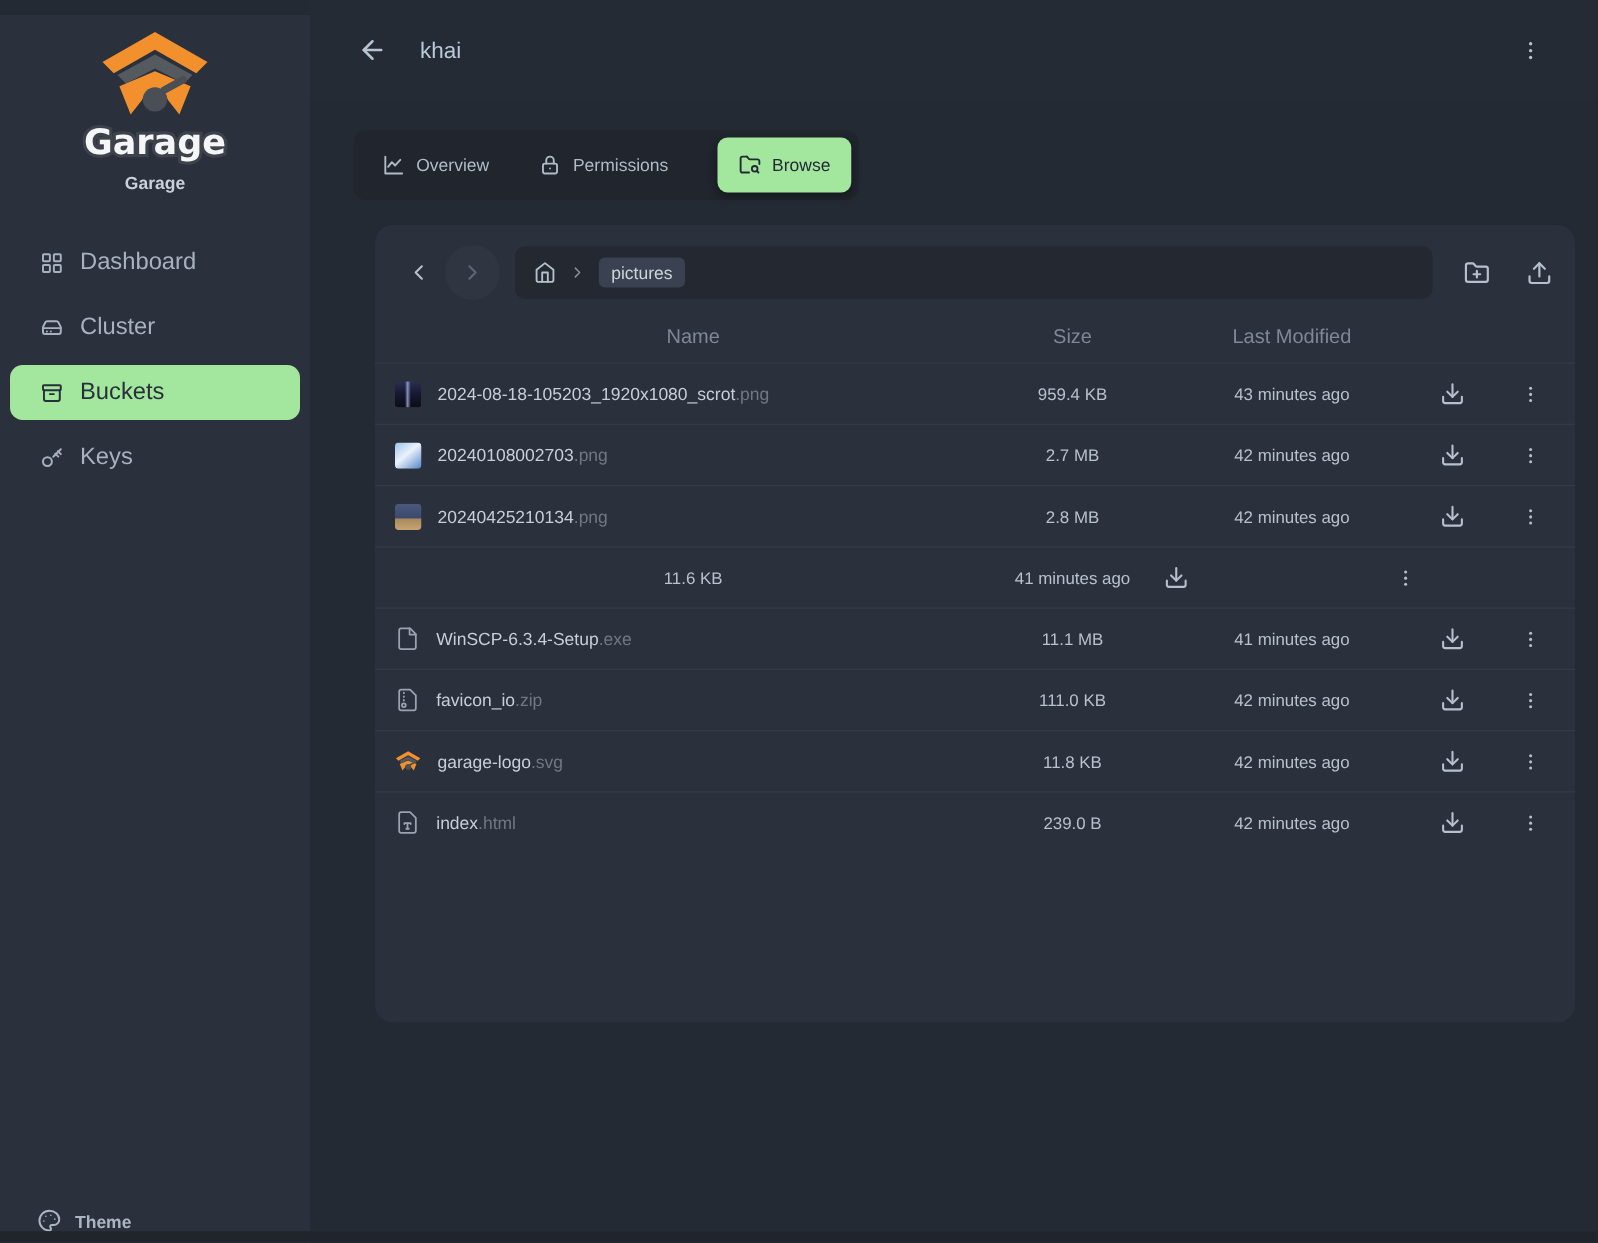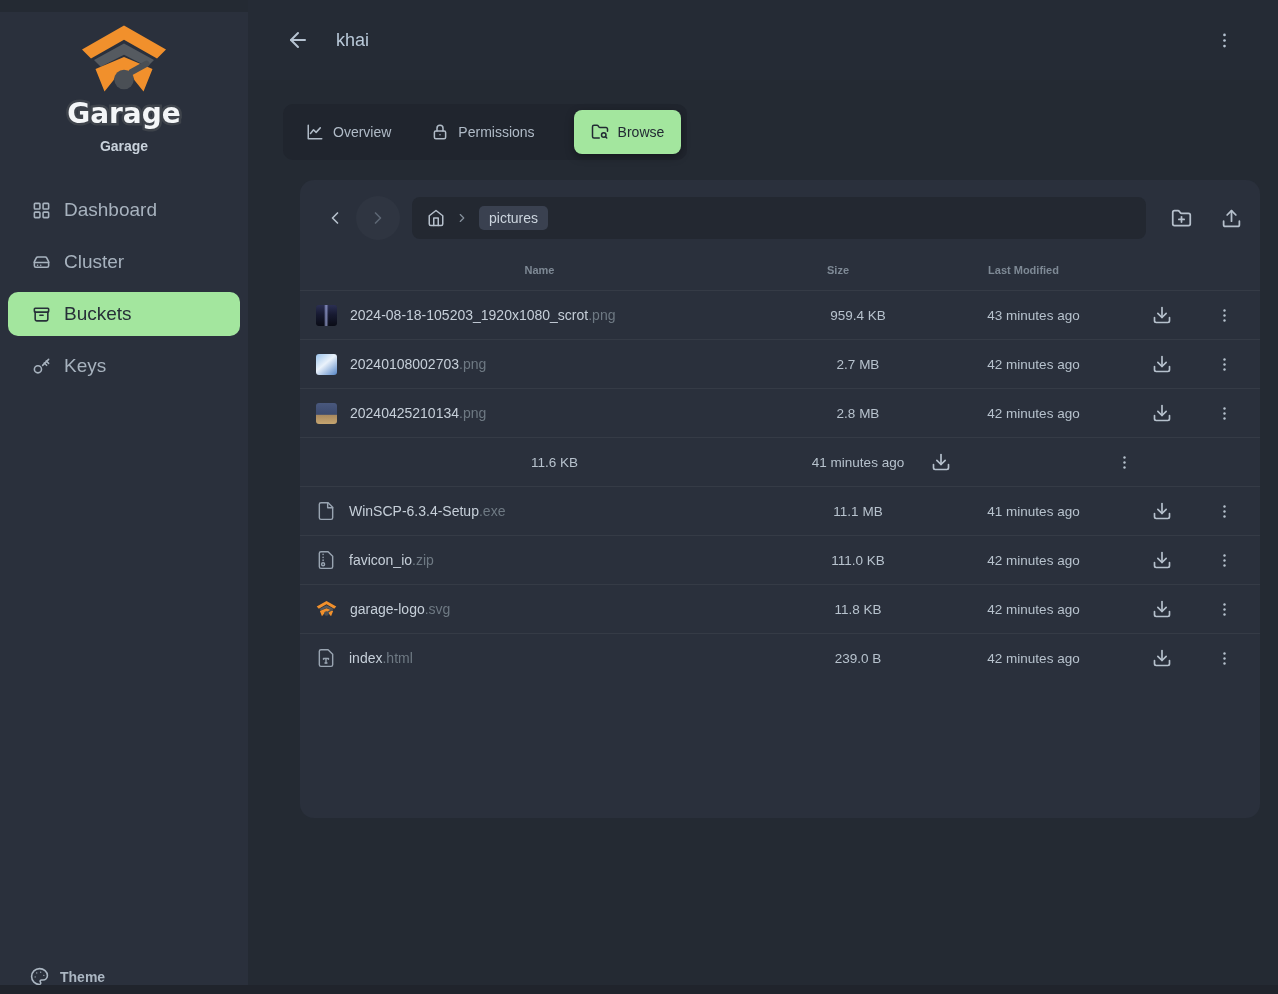--- a/index.html
+++ b/index.html
@@ -53,21 +53,21 @@
   .path-field { flex:1; margin-left:12px; height:42px; background:#232831; border-radius:8px; display:flex; align-items:center; padding:0 15px; gap:10px; cursor:text; }
   .path-field .icon { width:18px; height:18px; color:#b6c0cc; flex:none; }
   .path-sep { width:14px !important; height:14px !important; color:#86919d !important; }
   .chip { background:#3A4150; color:#ccd5de; font-size:14px; padding:4px 10px; border-radius:5px; }
   .tb-action { background:none; border:none; color:#b6c0cc; width:26px; height:26px; display:flex; align-items:center; justify-content:center; cursor:pointer; }
   .tb-action .icon { width:21px; height:21px; }
   .tb-action.first { margin-left:22px; }
   .tb-action + .tb-action { margin-left:24px; }
 
   .grid-cols { display:grid; grid-template-columns:1fr 130px 221px 100px; padding:0 16px; align-items:center; }
-  .table-head { height:40px; font-size:11px; font-weight:bold; color:#7e8995;gap:10px; }
+  .table-head { height:40px; font-size:16px; font-weight:normal; color:#7e8995; }
   .file-row { height:49px; border-top:1px solid rgba(255,255,255,0.055); font-size:14px; }
   .name-cell { display:flex; align-items:center; gap:13px; overflow:hidden; white-space:nowrap; }
   .thumb { width:21px; height:21px; border-radius:3px; flex:none; }
   .thumb-night { background:
       linear-gradient(90deg, rgba(150,160,220,0) 38%, rgba(170,180,235,.75) 48%, rgba(150,160,220,0) 60%),
       linear-gradient(180deg,#2b2f52 0%,#171a31 45%,#0a0c16 100%); }
   .thumb-blue { background:linear-gradient(140deg,#9cc4ec 0%,#eaf2fb 45%,#5585c6 100%); }
   .thumb-photo { background:linear-gradient(180deg,#49587d 0%,#3c4a6e 54%,#a8895f 58%,#c6a570 100%); }
   .thumb-logo { background:transparent; display:flex; align-items:center; justify-content:center; border-radius:0; }
   .thumb-logo svg { width:21px; height:18px; }

